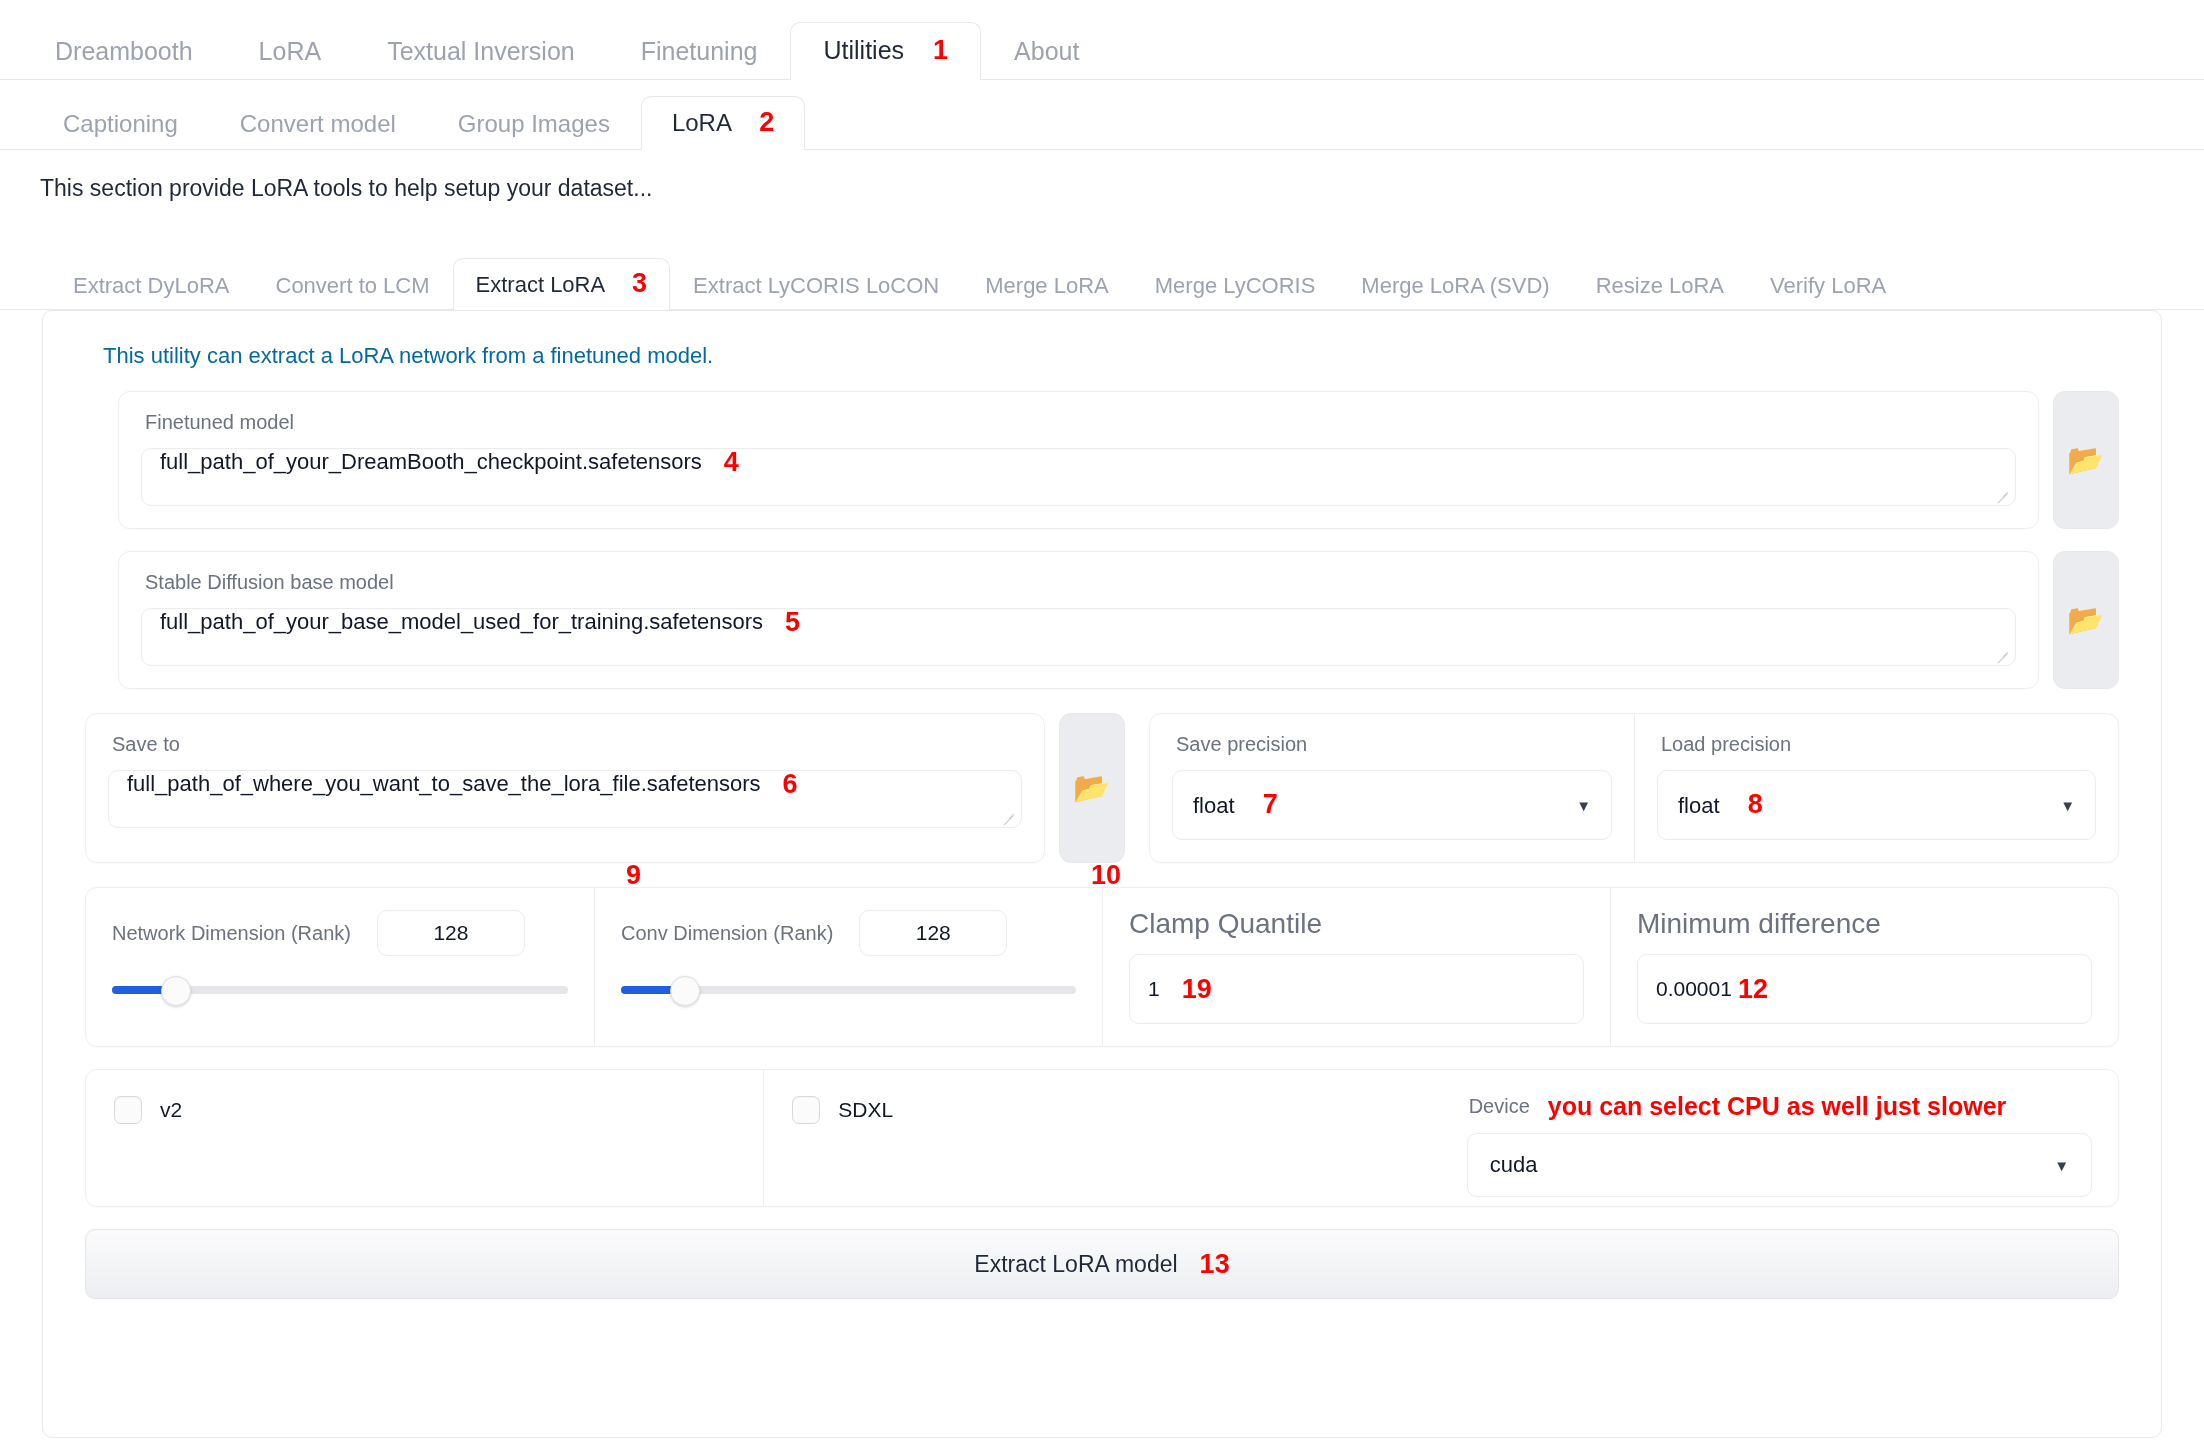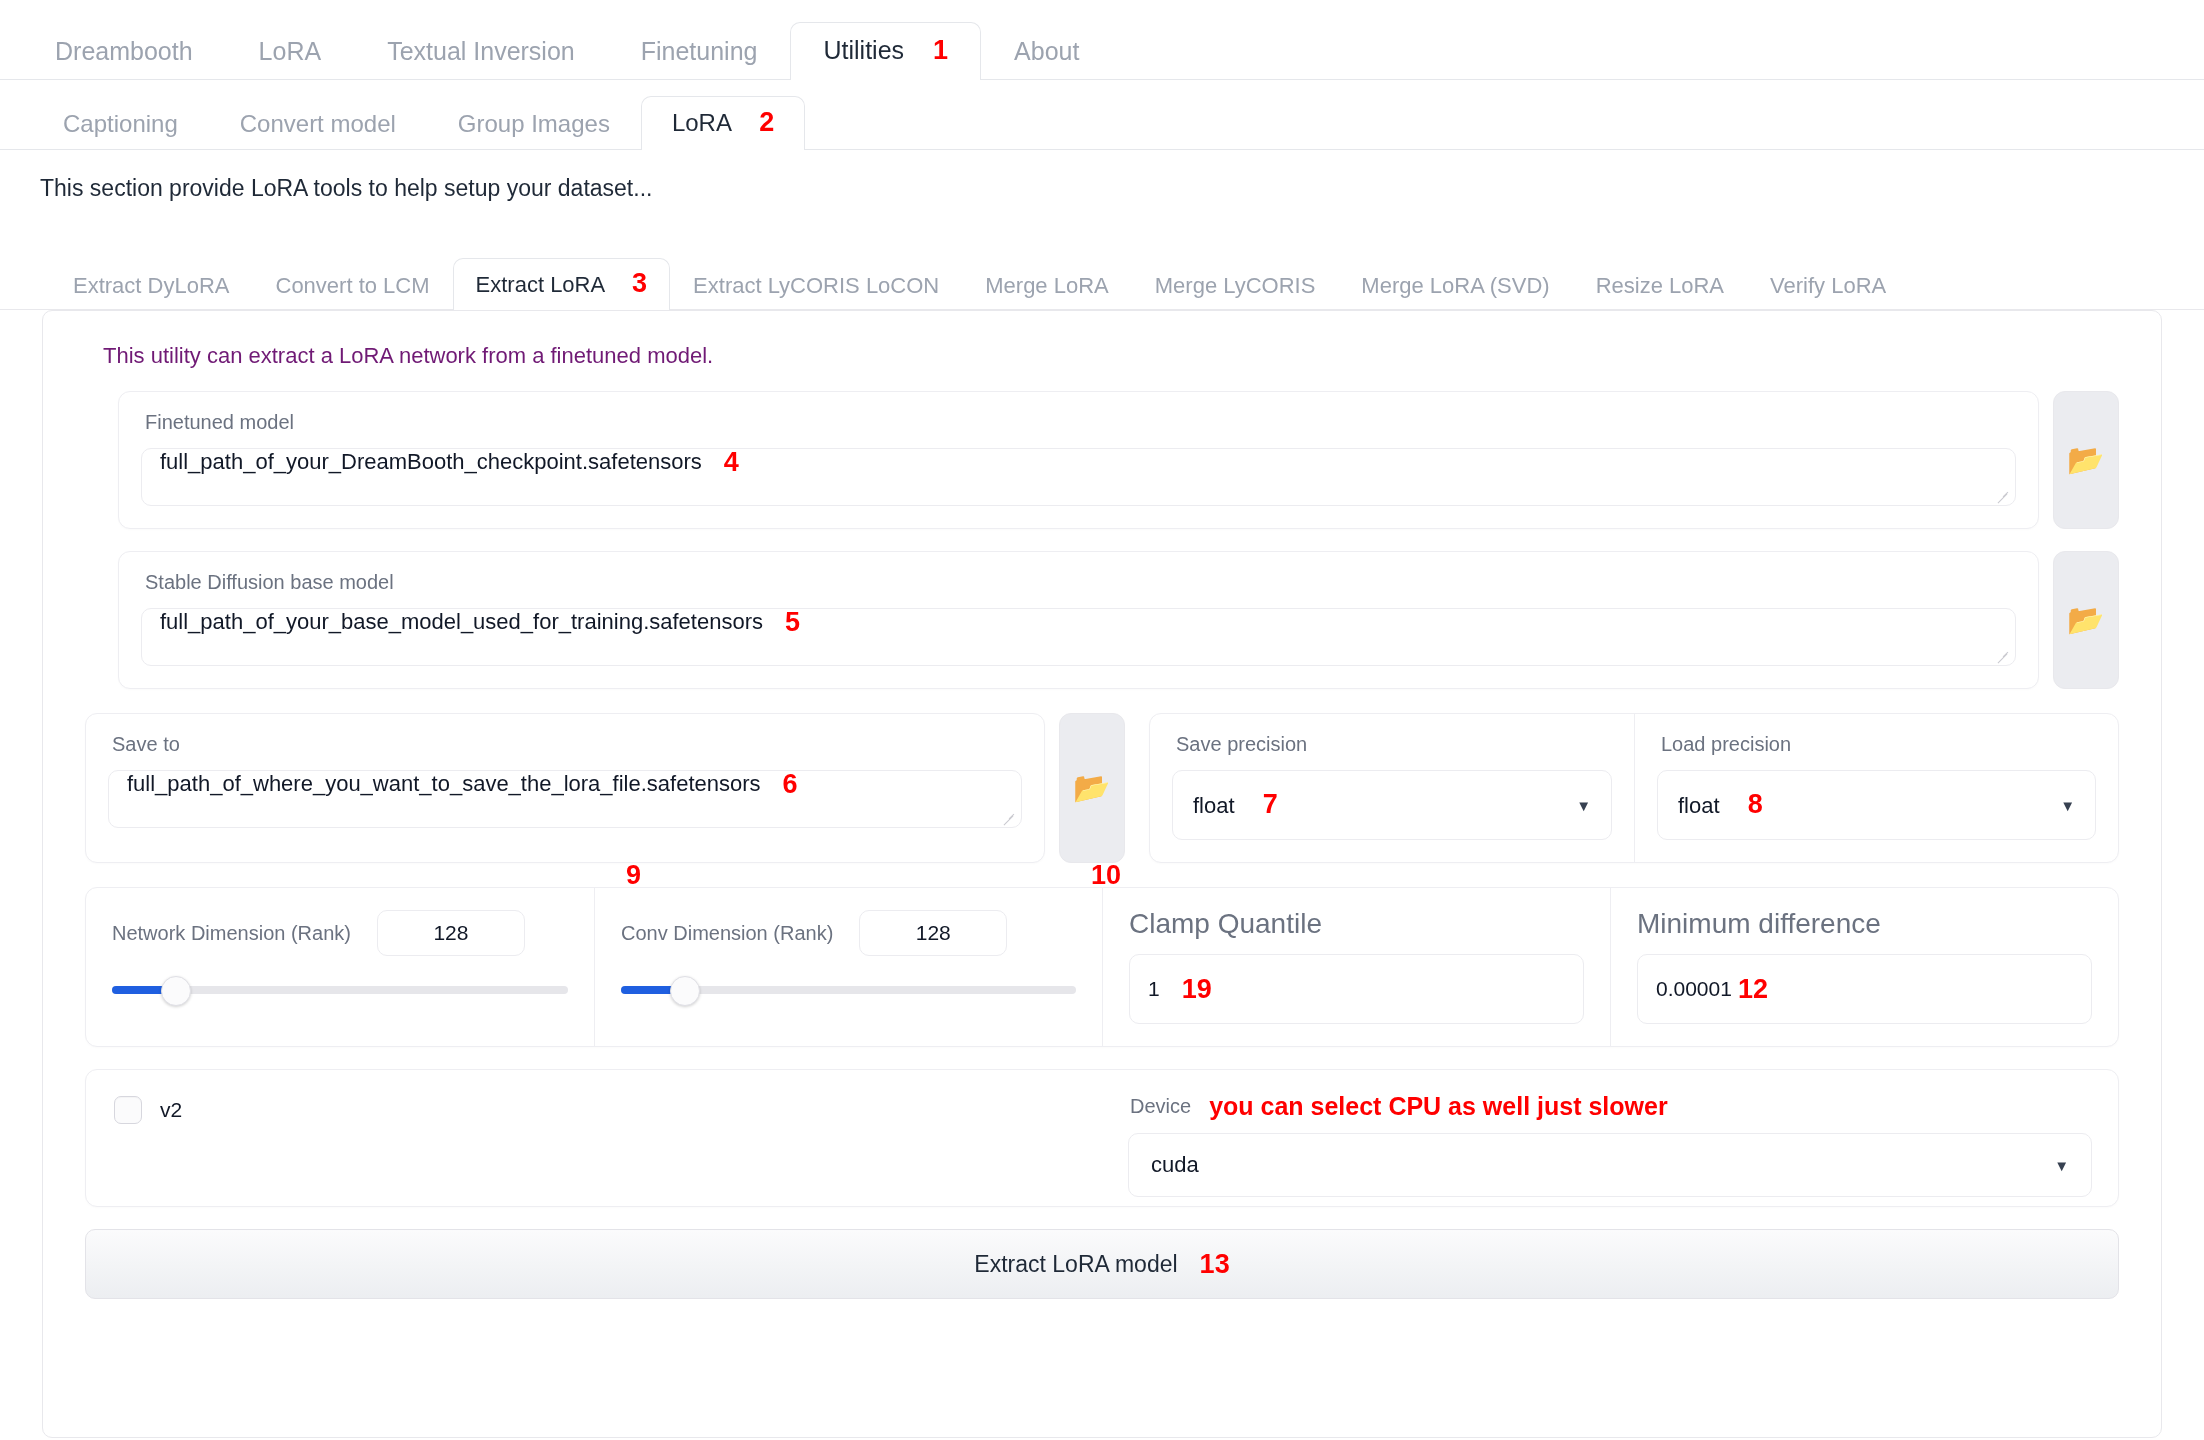--- a/index.html
+++ b/index.html
@@ -99,21 +99,21 @@
 
   
   .main-card {
     margin: 0 42px 0 42px;
     border: 1px solid #e8e8ec;
     border-radius: 10px;
     background: #fff;
     padding: 26px 22px 22px 22px;
     height: 1128px;
   }
-  .util-desc { font-size:22px; color:#701a75; padding: 6px 0 0 38px; }
+  .util-desc { font-size:22px; color:#0369a1; padding: 6px 0 0 38px; }
 
   
   .panel {
     border: 1px solid #eeeef2;
     border-radius: 12px;
     background: #fff;
     box-shadow: 0 1px 2px rgba(0,0,0,0.02);
   }
   .panel-label {
     font-size: 20px; color:#6b7280; padding: 20px 0 0 26px; line-height:1;
@@ -448,20 +448,26 @@
     </div>
   </div>
 
   <div class="cbrow">
     <div class="cbcell">
       <div class="cbwrap">
         <span class="cbox"></span>
         <span class="cblabel">v2</span>
       </div>
     </div>
+    <div class="cbcell">
+      <div class="cbwrap">
+        <span class="cbox"></span>
+        <span class="cblabel">SDXL</span>
+      </div>
+    </div>
     <div class="device-cell">
       <div class="device-head">
         <span class="lbl">Device</span>
         <span class="annot-red">you can select CPU as well just slower</span>
       </div>
       <div class="device-select">
         <span>cuda</span>
         <span class="caret">▼</span>
       </div>
     </div>

